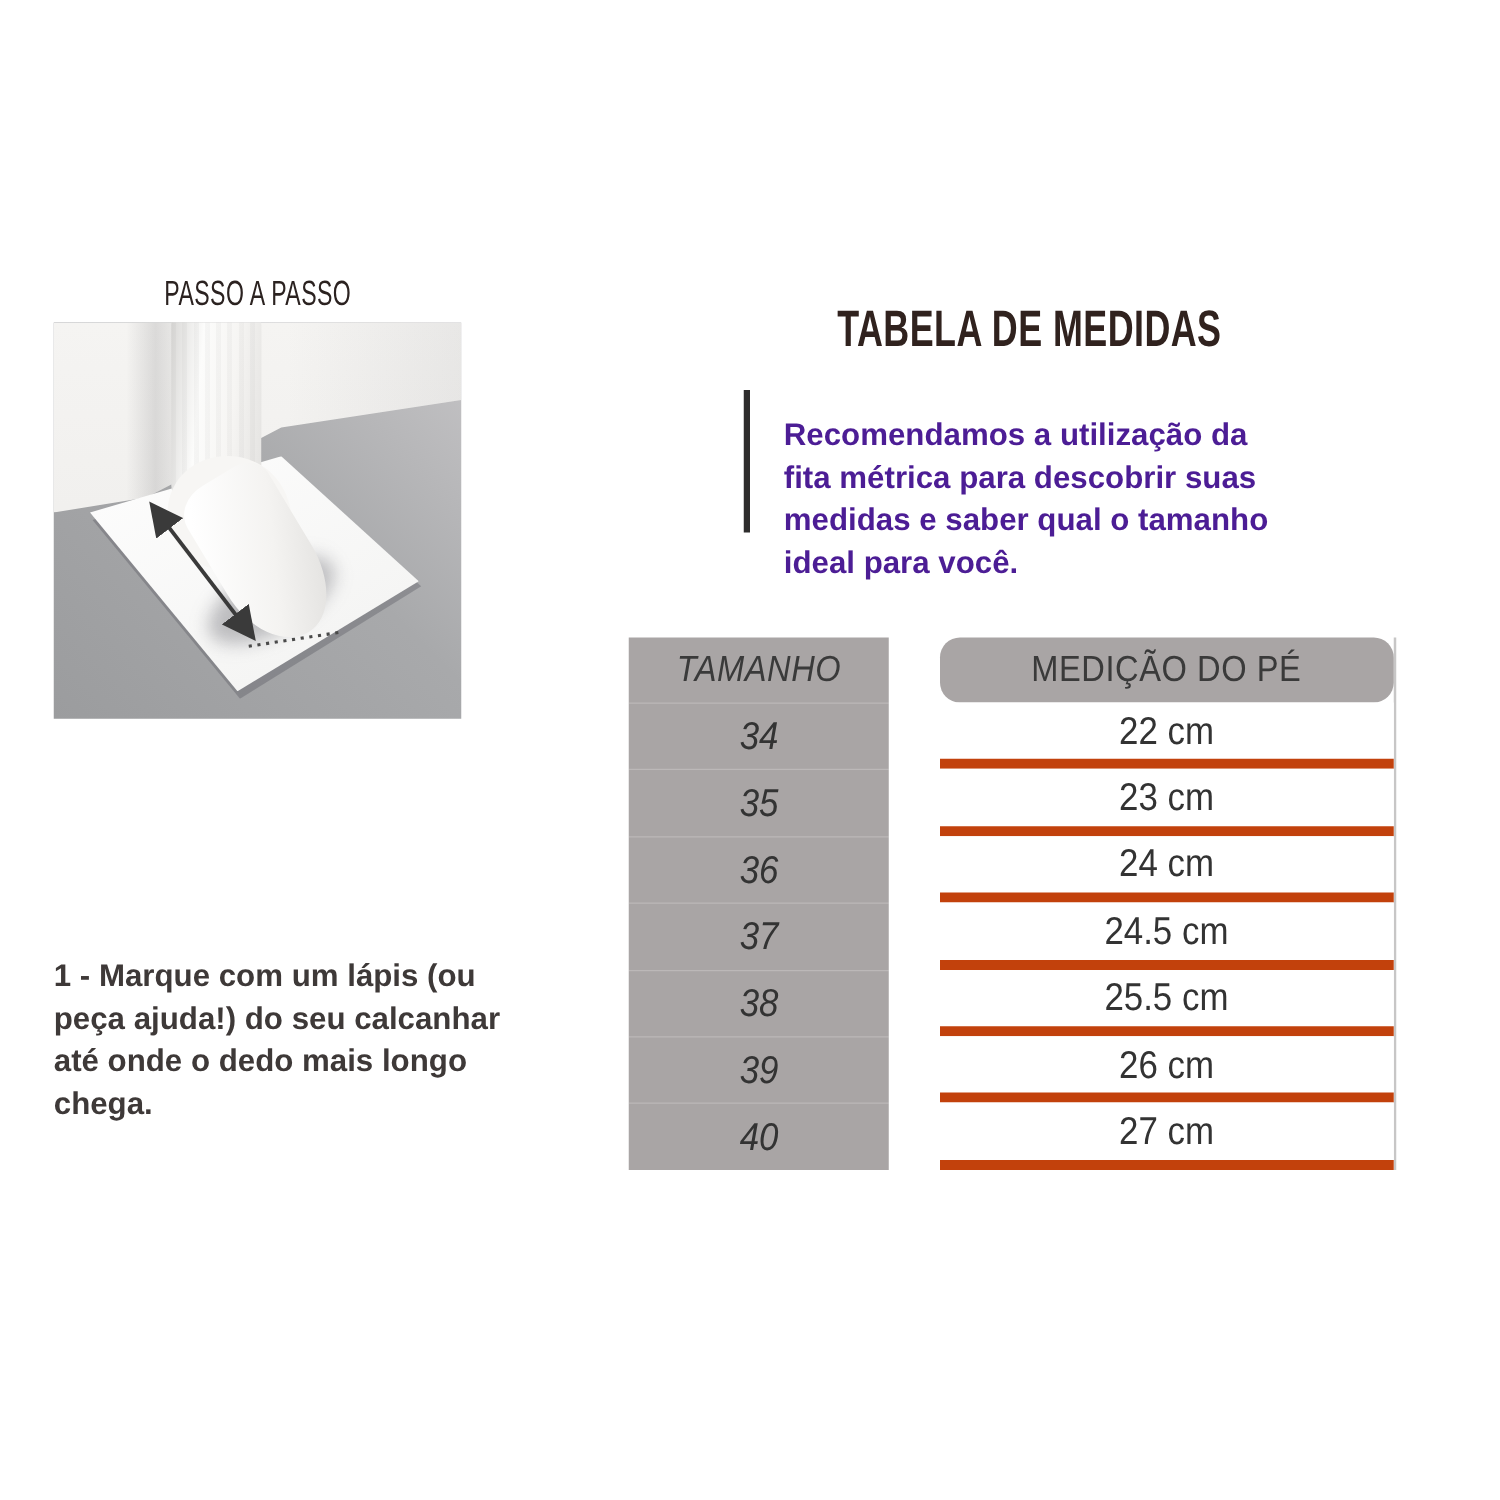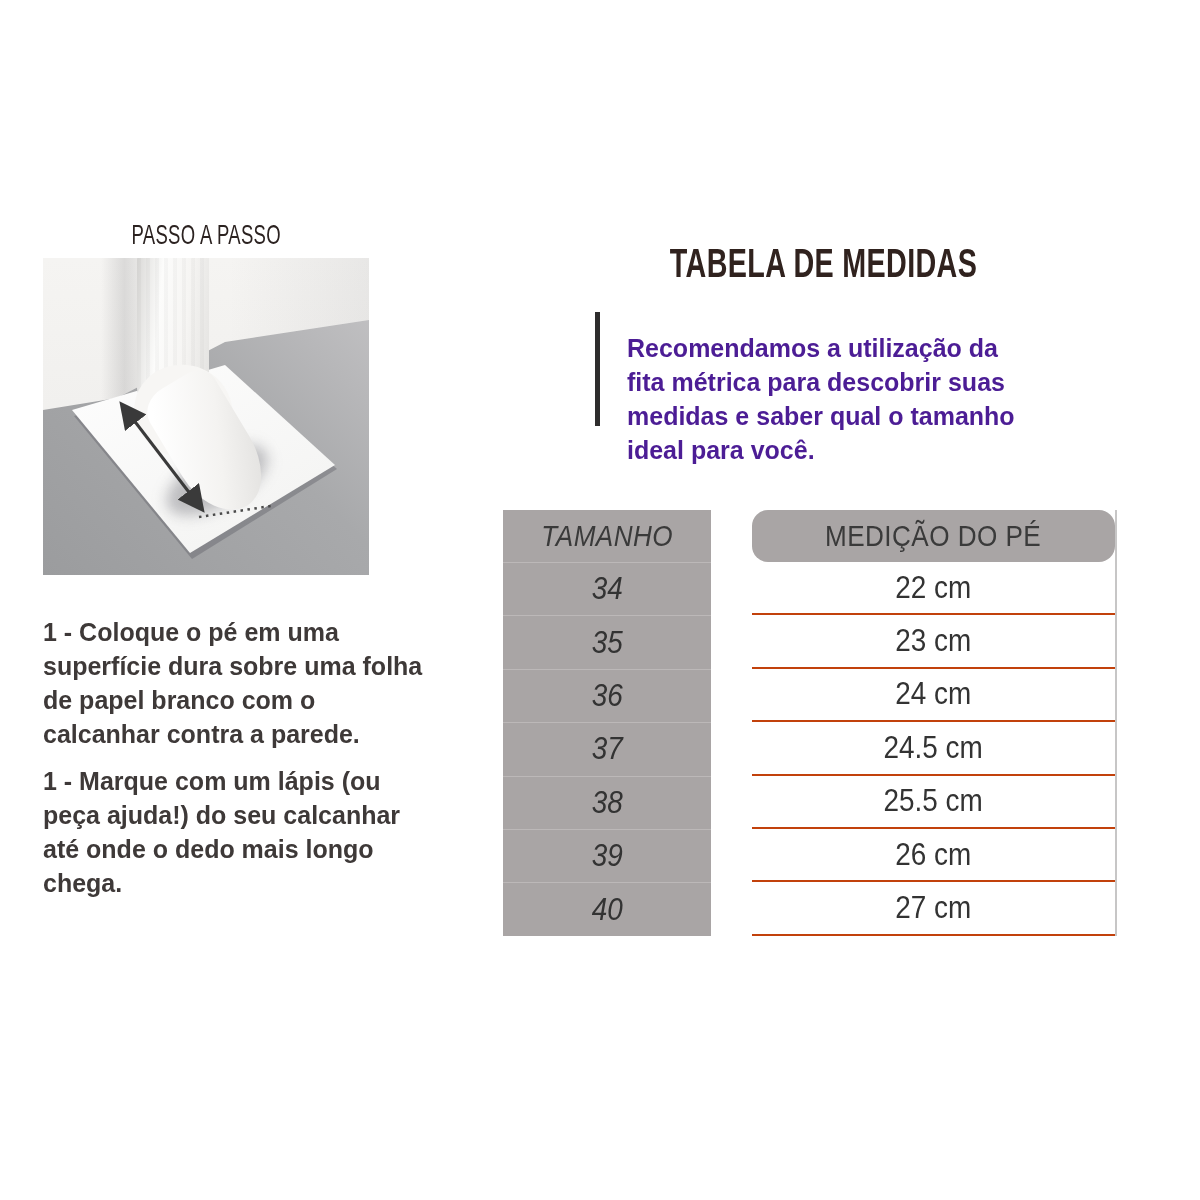--- a/index.html
+++ b/index.html
@@ -116,21 +116,21 @@
     display: flex; align-items: center; justify-content: center;
   }
   .col-left .cell + .cell { border-top: 1px solid rgba(255,255,255,0.22); }
   .col-right {
     position: absolute; left: 249px; top: 0; width: 363px;
     display: grid; grid-template-rows: 52px repeat(7, 53.4px);
     border-right: 2px solid #c7c6c6;
   }
   .col-right .cell { display: flex; align-items: center; justify-content: center; }
   .col-right .head { background: #a9a5a5; border-radius: 16px; }
-  .col-right .value { background: #ffffff; border-bottom: 2px solid #c2410c; }
+  .col-right .value { background: #ffffff; border-bottom: 8px solid #c2410c; }
 
   .th-text { font-size: 29px; font-weight: 400; color: #3a3a3a; letter-spacing: 0.5px; }
   .th-text.condensed { transform: scaleX(0.9); }
   .num-text { font-size: 31px; font-weight: 400; color: #333333; }
   .num-text.condensed { transform: scaleX(0.9); }
 </style>
 </head>
 <body>
 
 <div class="canvas">
@@ -157,24 +157,20 @@
         </marker>
         <marker id="ah-start" markerWidth="9" markerHeight="9" refX="7" refY="4.5" orient="auto-start-reverse">
           <path d="M0,0 L9,4.5 L0,9 z" fill="#3a3a3a"></path>
         </marker>
       </defs>
       <line x1="80" y1="148" x2="158" y2="250" stroke="#3a3a3a" stroke-width="3" marker-start="url(#ah-start)" marker-end="url(#ah-end)"></line>
       <line x1="156" y1="259" x2="228" y2="248" stroke="#4a4a4a" stroke-width="2.5" stroke-dasharray="2.5 4.5"></line>
     </svg>
   </div>
 
-  <p class="step step1">1 - Coloque o pé em uma
-superfície dura sobre uma folha
-de papel branco com o
-calcanhar contra a parede.</p>
   <p class="step step2">1 - Marque com um lápis (ou
 peça ajuda!) do seu calcanhar
 até onde o dedo mais longo
 chega.</p>
 
   <div class="tabela-title">
     <span class="condensed">TABELA DE MEDIDAS</span>
   </div>
 
   <div class="intro-bar"></div>

